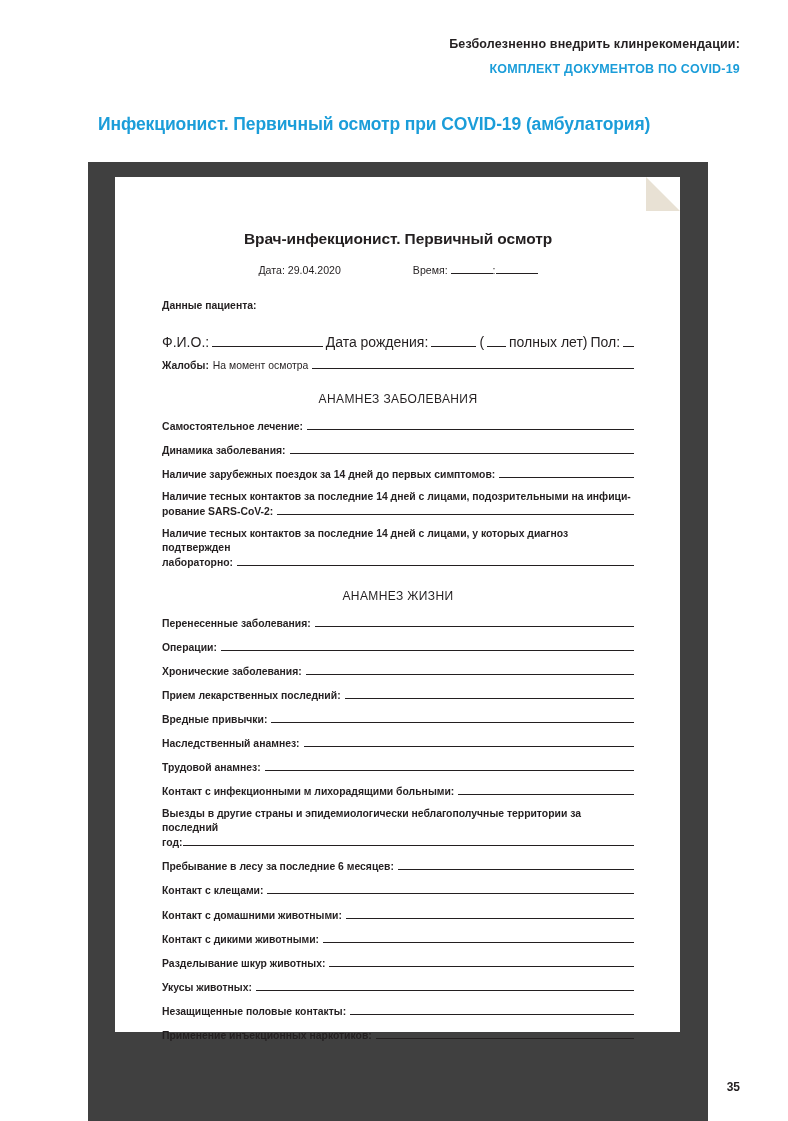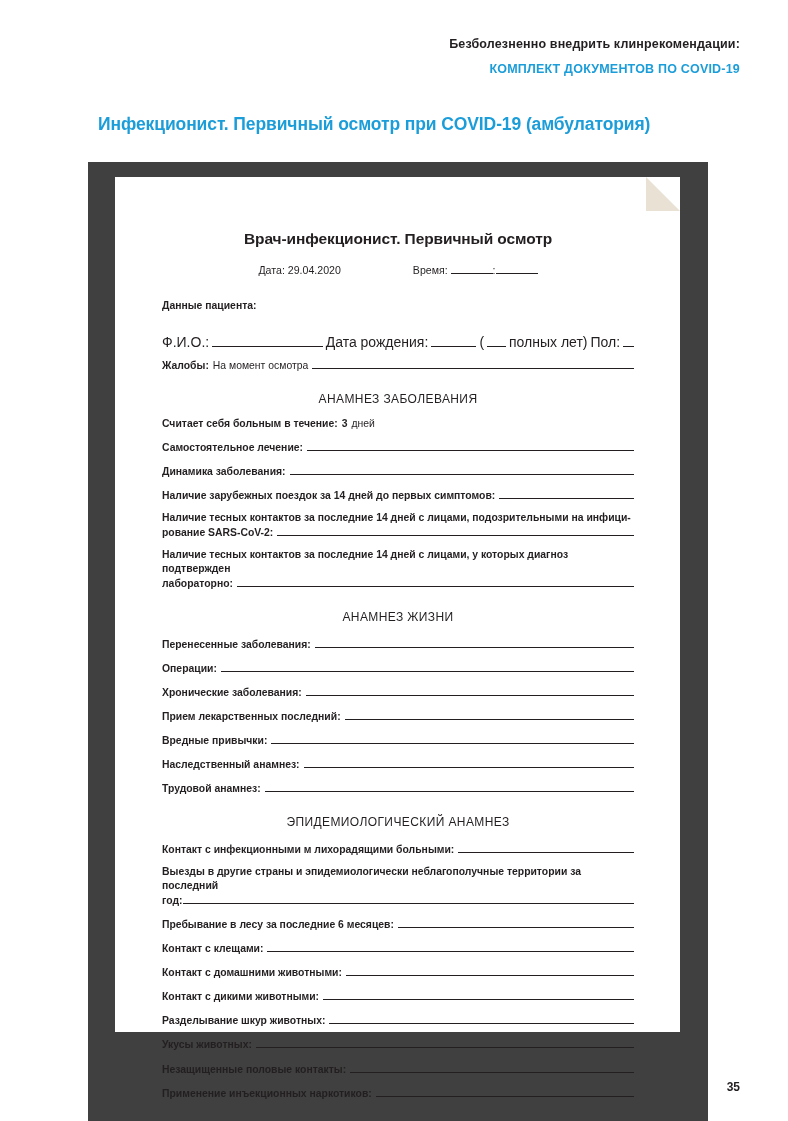--- a/index.html
+++ b/index.html
@@ -228,25 +228,20 @@
 
       <div class="field">
         <span class="lbl">Жалобы:</span>
         <span class="val">На момент осмотра</span>
         <span class="rule"></span>
       </div>
 
       <div id="sections-root">
           <div class="section-head">АНАМНЕЗ ЗАБОЛЕВАНИЯ</div>
           <div class="field">
-            <span class="lbl">Считает себя больным в течение:</span>
-            <span class="lbl" style="margin-left: 4px;">3</span>
-            <span class="val">дней</span>
-          </div>
-          <div class="field">
             <span class="lbl">Самостоятельное лечение:</span>
             <span class="rule"></span>
           </div>
           <div class="field">
             <span class="lbl">Динамика заболевания:</span>
             <span class="rule"></span>
           </div>
           <div class="field">
             <span class="lbl">Наличие зарубежных поездок за 14 дней до первых симптомов:</span>
             <span class="rule"></span>
@@ -287,21 +282,20 @@
             <span class="rule"></span>
           </div>
           <div class="field">
             <span class="lbl">Наследственный анамнез:</span>
             <span class="rule"></span>
           </div>
           <div class="field">
             <span class="lbl">Трудовой анамнез:</span>
             <span class="rule"></span>
           </div>
-          <div class="section-head">ЭПИДЕМИОЛОГИЧЕСКИЙ АНАМНЕЗ</div>
           <div class="field">
             <span class="lbl">Контакт с инфекционными м лихорадящими больными:</span>
             <span class="rule"></span>
           </div>
           <div class="field-wrap">
             <div>Выезды в другие страны и эпидемиологически неблагополучные территории за последний</div>
             <div class="tail">
               <span>год:</span>
               <span class="rule nogap"></span>
             </div>

